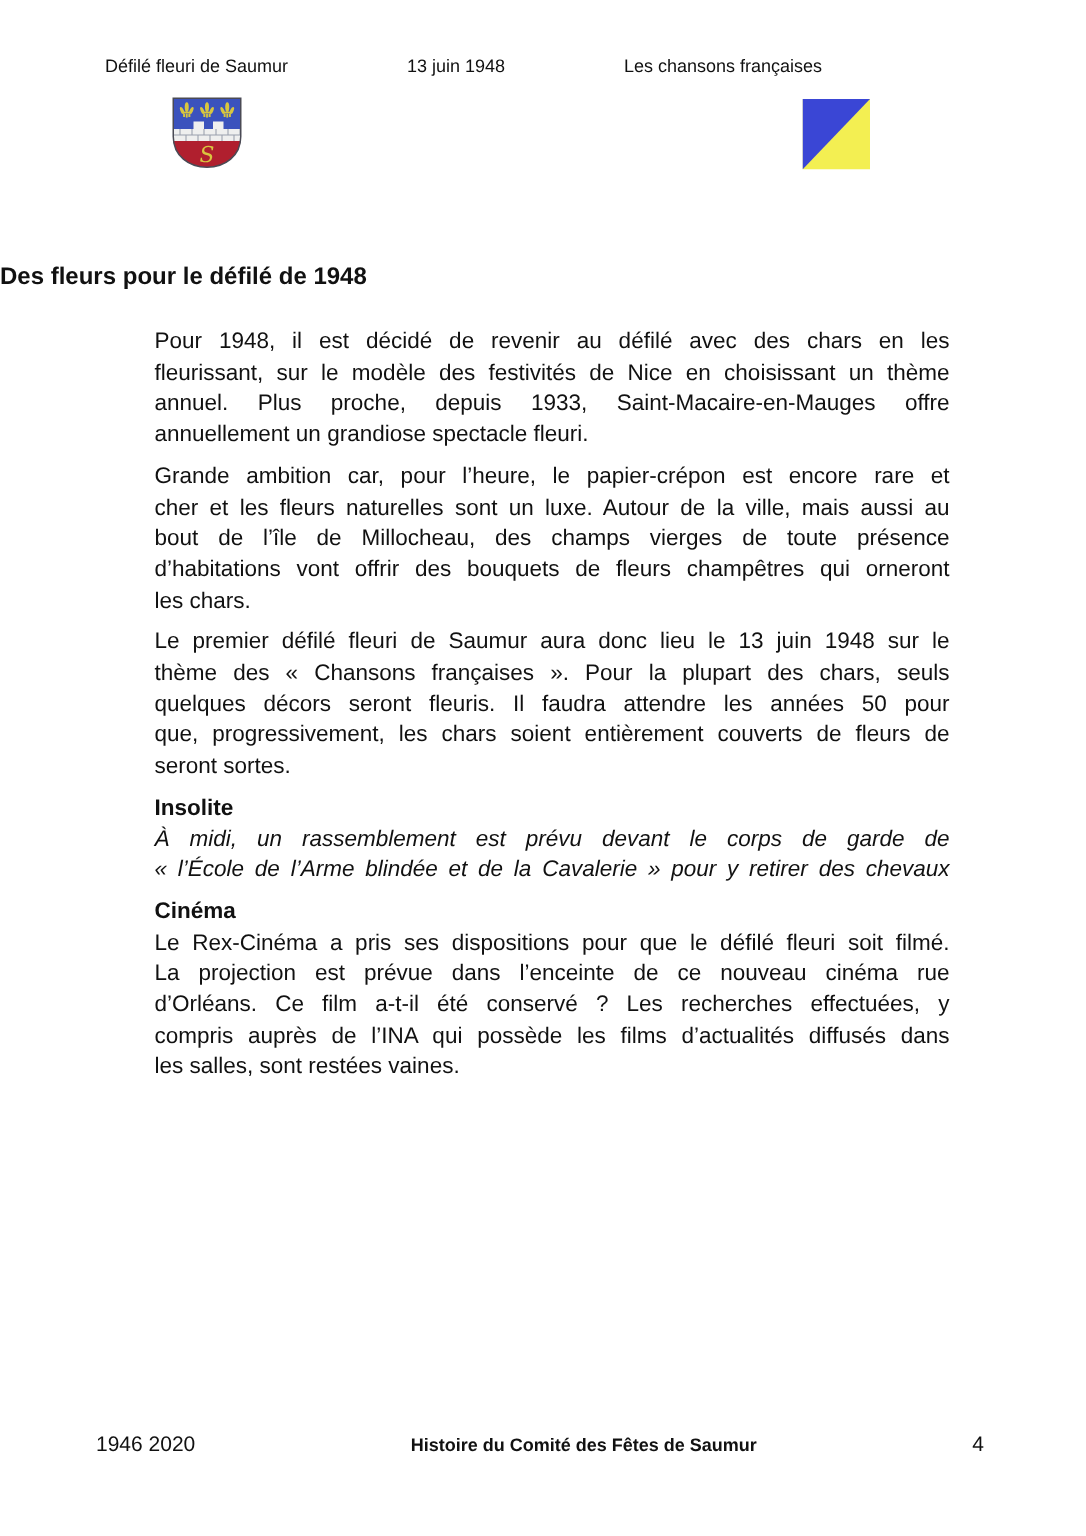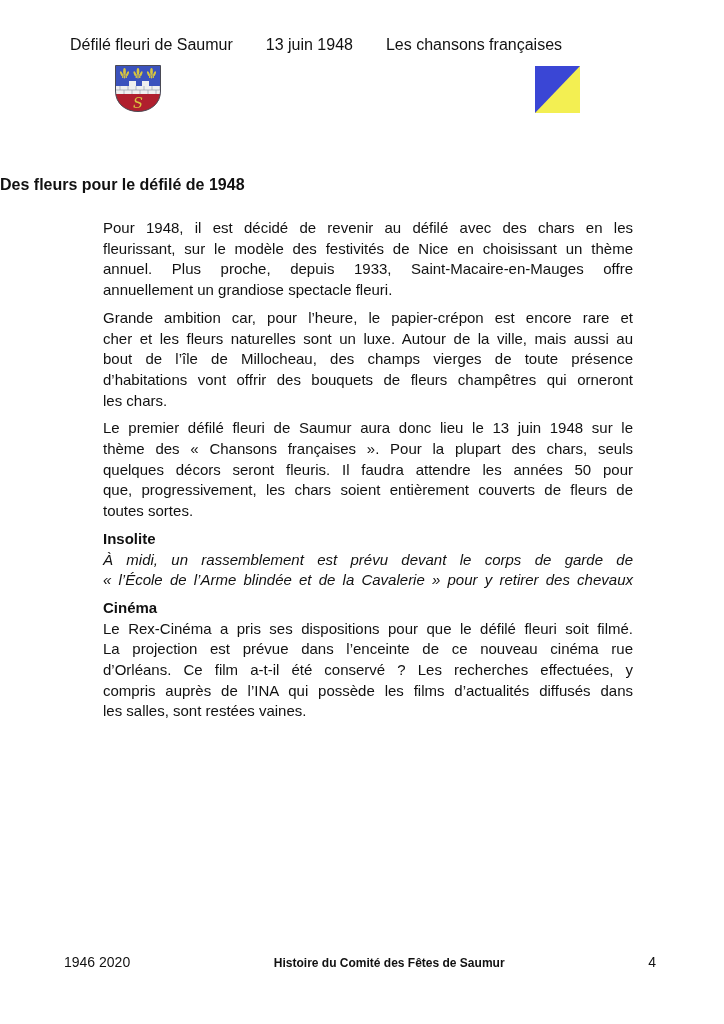--- a/index.html
+++ b/index.html
@@ -1,21 +1,21 @@
 <!DOCTYPE html>
 <html><head>
 <meta charset="utf-8">
 <style>
   html,body{margin:0;padding:0;background:#ffffff;}
   .page{position:relative;width:724px;height:1024px;background:#ffffff;overflow:hidden;
         font-family:"Liberation Sans",sans-serif;color:#111;}
   
   .header-row{position:absolute;top:36px;left:0;width:616px;box-sizing:border-box;
               padding:0 68px 0 70px;display:flex;justify-content:space-between;align-items:baseline;
-              font-size:16px;line-height:17px;gap:33px;}
+              font-size:12px;line-height:17px;gap:33px;}
   .header-row .hc{flex:0 0 auto;}
   .crest{position:absolute;left:114px;top:64px;}
   .flag{position:absolute;left:535px;top:66px;}
   
   .doc-title{position:absolute;top:175px;left:0;width:724px;text-align:left;
              font-size:16px;font-weight:bold;line-height:20.7px;}
   
   .body-col{position:absolute;top:218px;left:103px;width:530px;font-size:15px;line-height:20.7px;}
   .para{margin:0 0 7px 0;}
   .para:last-child{margin-bottom:0;}
@@ -105,21 +105,21 @@
         <div class="line" style="word-spacing: 3.37388px;">cher et les fleurs naturelles sont un luxe. Autour de la ville, mais aussi au</div>
         <div class="line" style="word-spacing: 9.05625px;">bout de l’île de Millocheau, des champs vierges de toute présence</div>
         <div class="line" style="word-spacing: 6.29514px;">d’habitations vont offrir des bouquets de fleurs champêtres qui orneront</div>
         <div class="line">les chars.</div>
       </div>
       <div class="para">
         <div class="line" style="word-spacing: 4.50335px;">Le premier défilé fleuri de Saumur aura donc lieu le 13 juin 1948 sur le</div>
         <div class="line" style="word-spacing: 6.56818px;">thème des « Chansons françaises ». Pour la plupart des chars, seuls</div>
         <div class="line" style="word-spacing: 7.6375px;">quelques décors seront fleuris. Il faudra attendre les années 50 pour</div>
         <div class="line" style="word-spacing: 5.15625px;">que, progressivement, les chars soient entièrement couverts de fleurs de</div>
-        <div class="line">toutes sortes.</div>
+        <div class="line">seront sortes.</div>
       </div>
       <div class="para">
         <div class="line heading">Insolite</div>
         <div class="line italic" style="word-spacing: 9.14489px;">À midi, un rassemblement est prévu devant le corps de garde de</div>
         <div class="line italic" style="word-spacing: 3.01674px;">« l’École de l’Arme blindée et de la Cavalerie » pour y retirer des chevaux</div>
       </div>
       <div class="para">
         <div class="line heading">Cinéma</div>
         <div class="line" style="word-spacing: 4.28646px;">Le Rex-Cinéma a pris ses dispositions pour que le défilé fleuri soit filmé.</div>
         <div class="line" style="word-spacing: 8.47031px;">La projection est prévue dans l’enceinte de ce nouveau cinéma rue</div>

